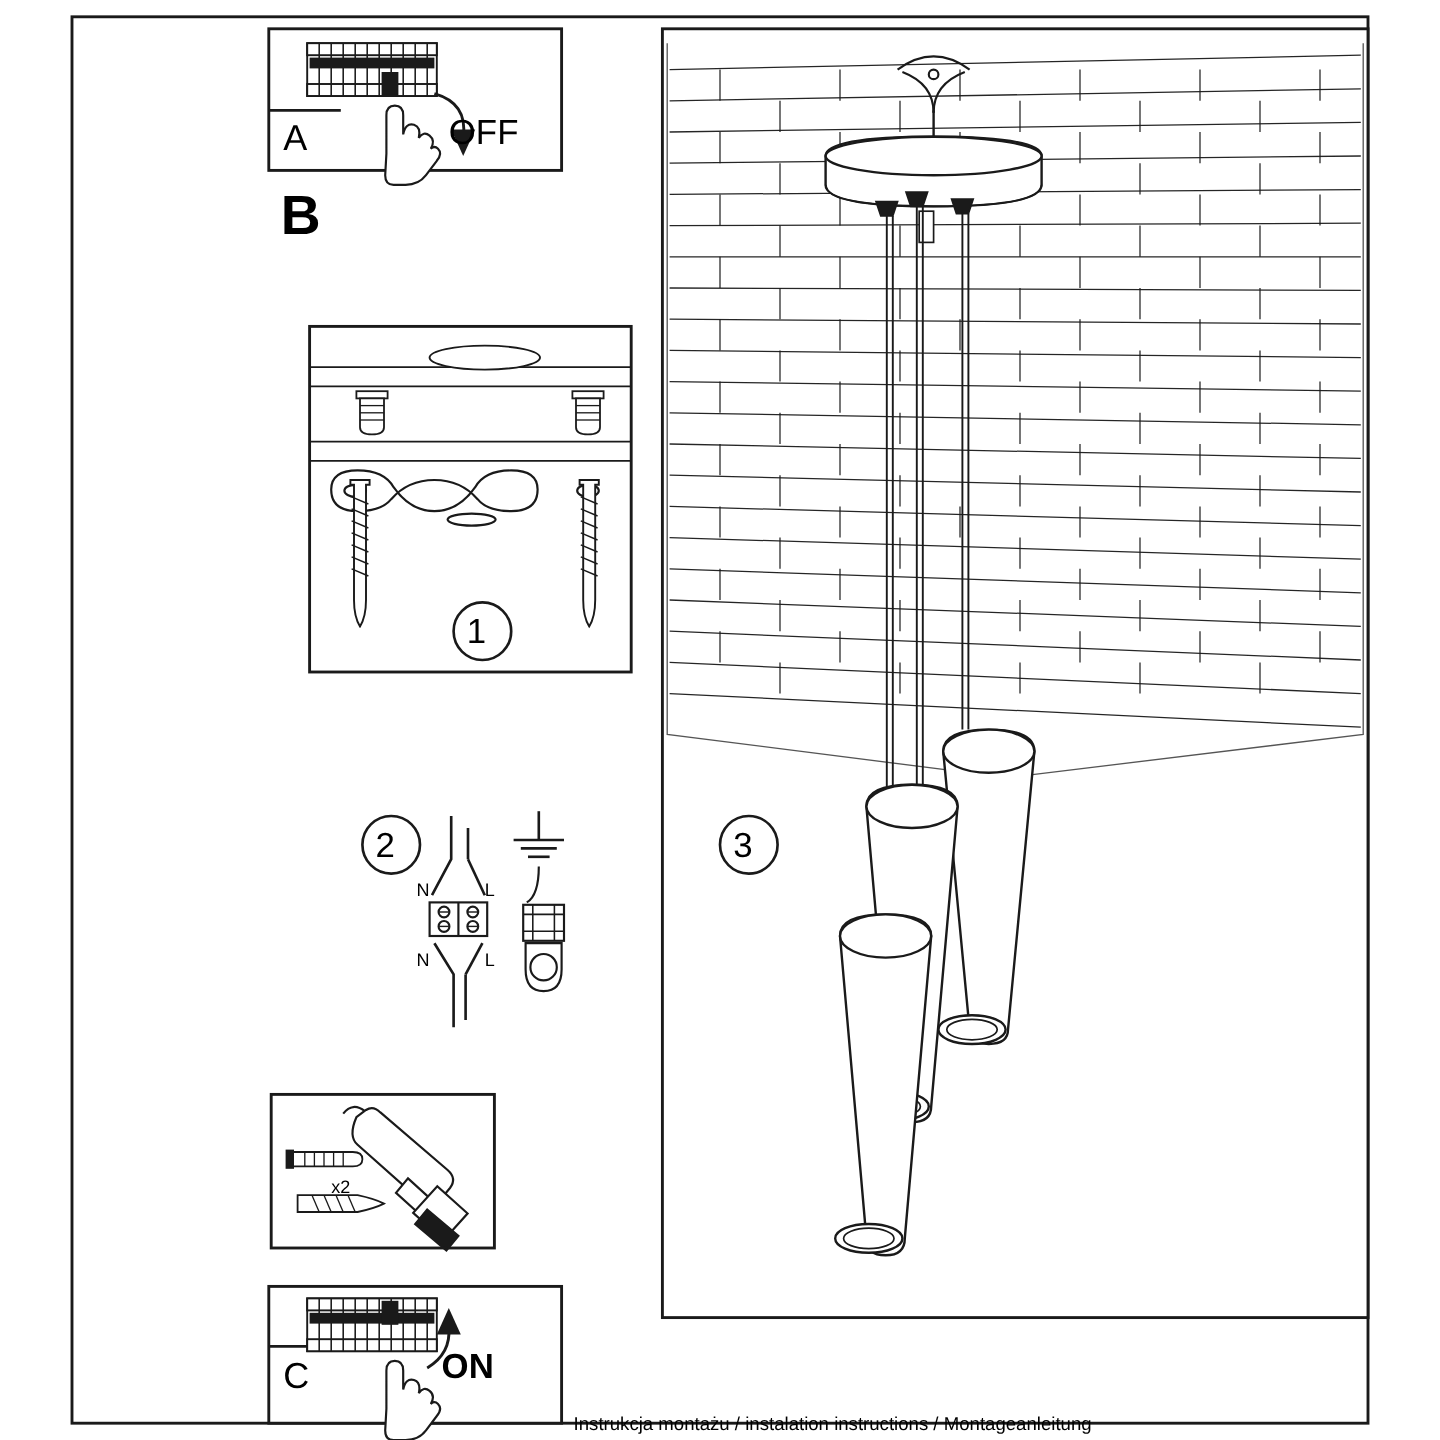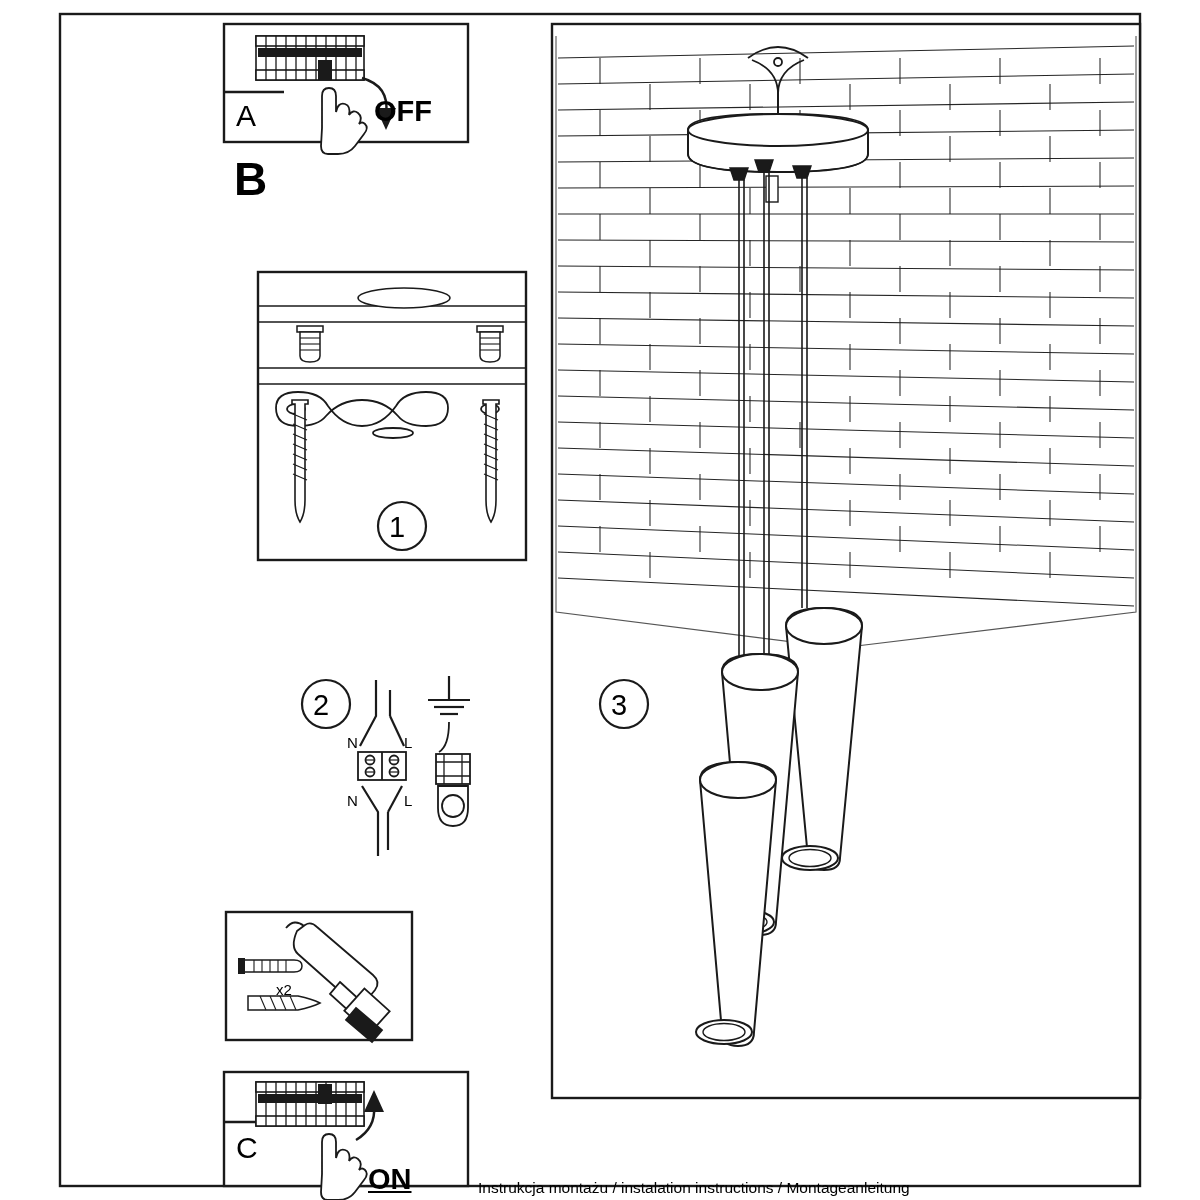--- a/index.html
+++ b/index.html
@@ -24,22 +24,22 @@
   .lbl {
     position: absolute;
     font-family: "Liberation Sans", sans-serif;
     color: #000;
     white-space: pre;
     line-height: 1.05;
   }
   .lbl-A { left: 236px; top: 100px; font-size: 30px; }
   .lbl-B { left: 234px; top: 155px; font-size: 46px; font-weight: 700; }
   .lbl-C { left: 236px; top: 1132px; font-size: 30px; }
-  .lbl-OFF { left: 374px; top: 96px; font-size: 29px; font-weight: 700; }
-  .lbl-ON { left: 368px; top: 1164px; font-size: 29px; font-weight: 700; text-decoration: underline; }
+  .lbl-OFF { left: 374px; top: 96px; font-size: 29px; font-weight: 400; }
+  .lbl-ON { left: 368px; top: 1124px; font-size: 29px; font-weight: 700; }
   .lbl-x2 { left: 276px; top: 982px; font-size: 15px; }
   .lbl-N1 { left: 347px; top: 735px; font-size: 15px; }
   .lbl-L1 { left: 404px; top: 735px; font-size: 15px; }
   .lbl-N2 { left: 347px; top: 793px; font-size: 15px; }
   .lbl-L2 { left: 404px; top: 793px; font-size: 15px; }
   .lbl-num { font-size: 29px; }
   .lbl-n1 { left: 389px; top: 512px; }
   .lbl-n2 { left: 313px; top: 690px; }
   .lbl-n3 { left: 611px; top: 690px; }
   .caption {

